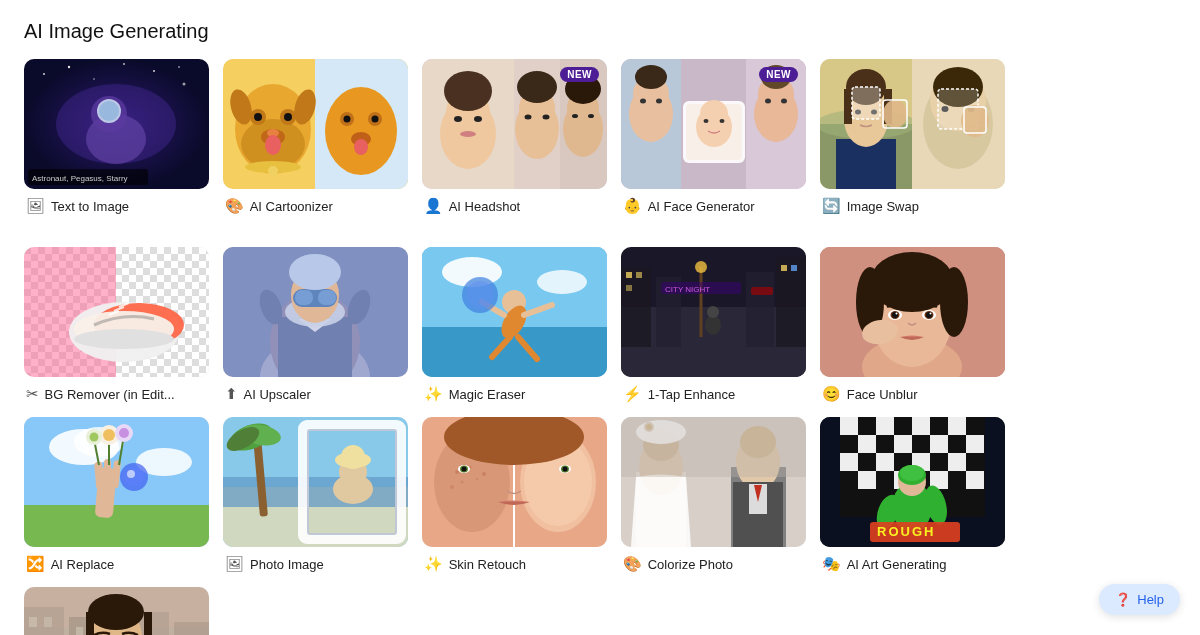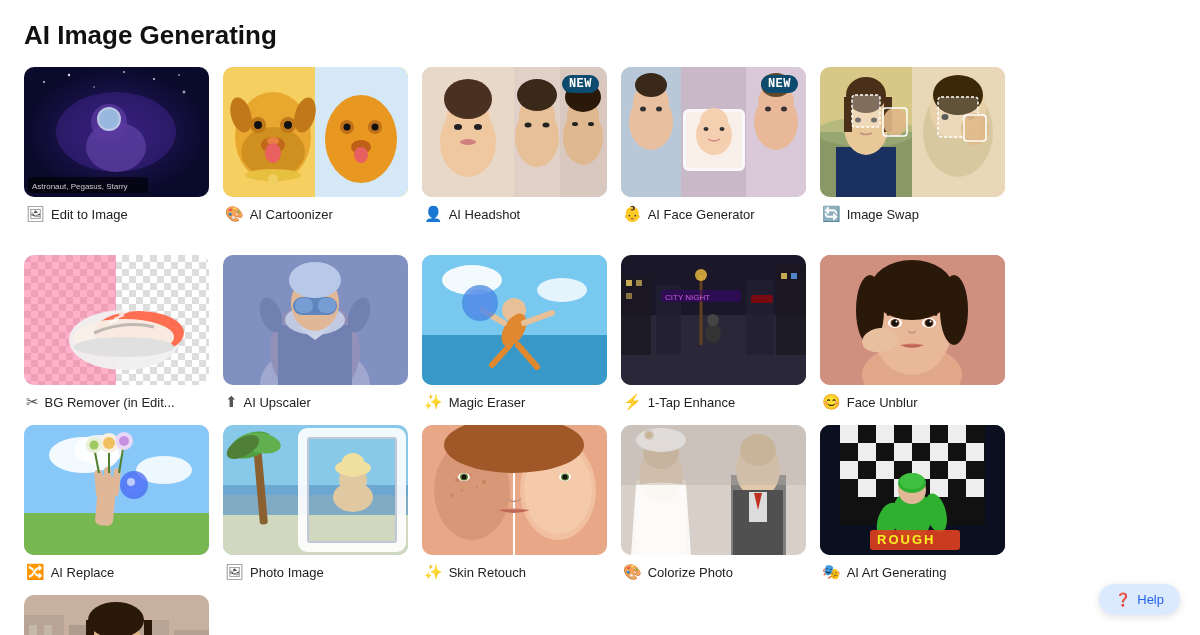--- a/index.html
+++ b/index.html
@@ -5,22 +5,22 @@
     * { box-sizing: border-box; margin: 0; padding: 0; }
     body {
       font-family: -apple-system, BlinkMacSystemFont, 'Segoe UI', sans-serif;
       background: #fff;
       color: #1a1a2e;
       padding: 20px 24px;
       font-size: 14px;
     }
 
     .section-title {
-      font-size: 26px;
-      font-weight: 700;
+      font-size: 20px;
+      font-weight: 400;
       margin-bottom: 16px;
       color: #111;
     }
 
     .section { margin-bottom: 32px; }
 
     .cards-grid {
       display: flex;
       flex-wrap: wrap;
       gap: 14px;
@@ -40,29 +40,28 @@
       height: 130px;
       border-radius: 10px;
       overflow: hidden;
       background: #e8e8e8;
     }
 
     .badge-new {
       position: absolute;
       top: 8px;
       right: 8px;
-      background: #0c4a6e;
+      background: #4c1d95;
       color: #fff;
-      font-size: 12px;
+      font-size: 10px;
       font-weight: 700;
       padding: 2px 7px;
       border-radius: 10px;
       letter-spacing: 0.5px;
       z-index: 10;
-      font-family: Liberation Mono, monospace;
     }
 
     .card-label {
       display: flex;
       align-items: center;
       gap: 6px;
       margin-top: 8px;
       font-size: 13px;
       font-weight: 500;
       color: #222;
@@ -125,21 +124,21 @@
         <circle cx="85" cy="55" r="18" fill="#5a3a9e" opacity="0.8"></circle>
 
         <circle cx="85" cy="52" r="12" fill="#c8d8f0" opacity="0.9"></circle>
         <circle cx="85" cy="52" r="10" fill="#8ab0d8" opacity="0.7"></circle>
 
         <rect x="4" y="110" width="120" height="16" rx="3" fill="rgba(0,0,0,0.6)"></rect>
         <text x="8" y="122" font-size="8" fill="#ccc" font-family="sans-serif">Astronaut, Pegasus, Starry</text>
       </svg></div>
           <div class="card-label">
             <span class="card-icon">🖼</span>
-            <span>Edit to Image</span>
+            <span>Text to Image</span>
           </div>
         </div>
         <div class="card">
           <div class="card-image-wrapper">
       <svg width="185" height="130" viewBox="0 0 185 130" xmlns="http://www.w3.org/2000/svg">
         <rect width="185" height="130" fill="#f5d060"></rect>
         <rect x="92" y="0" width="93" height="130" fill="#d4e8f8"></rect>
 
         <ellipse cx="50" cy="70" rx="38" ry="45" fill="#e8a830"></ellipse>
         <ellipse cx="50" cy="85" rx="32" ry="25" fill="#d09020"></ellipse>

